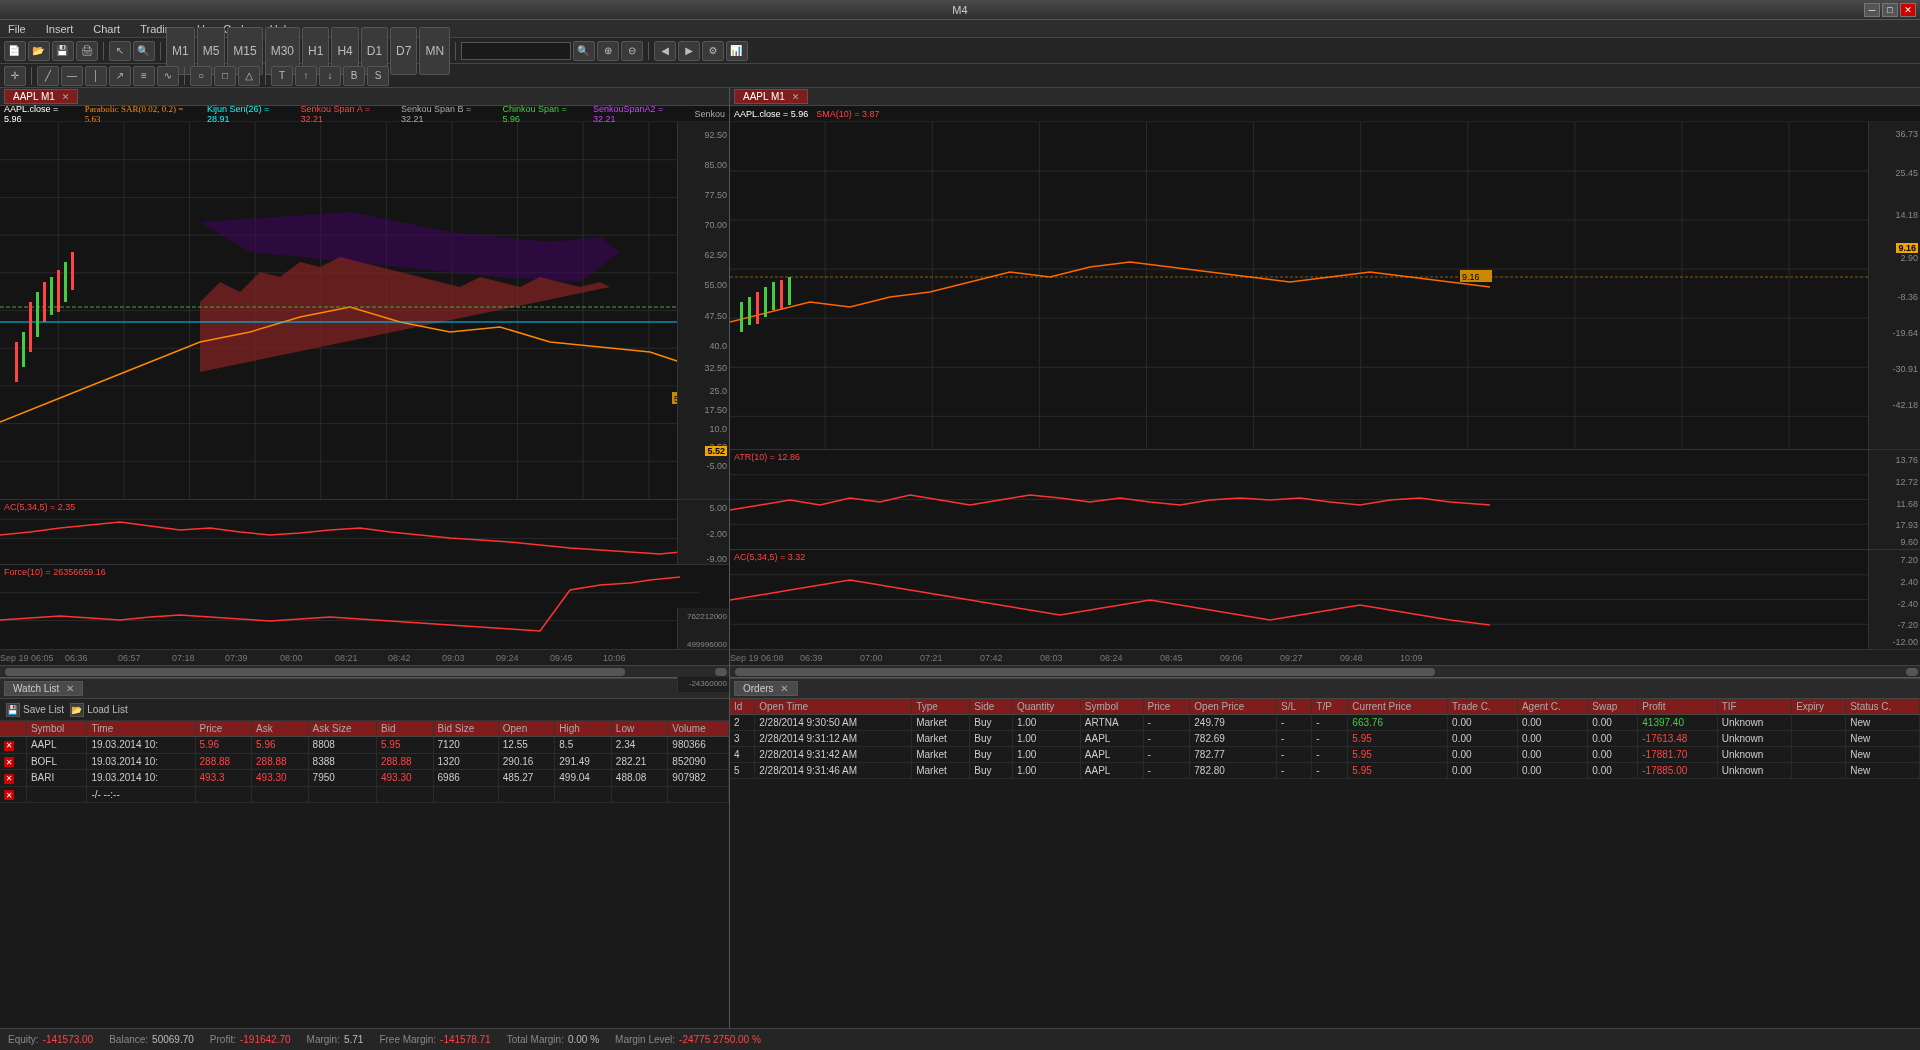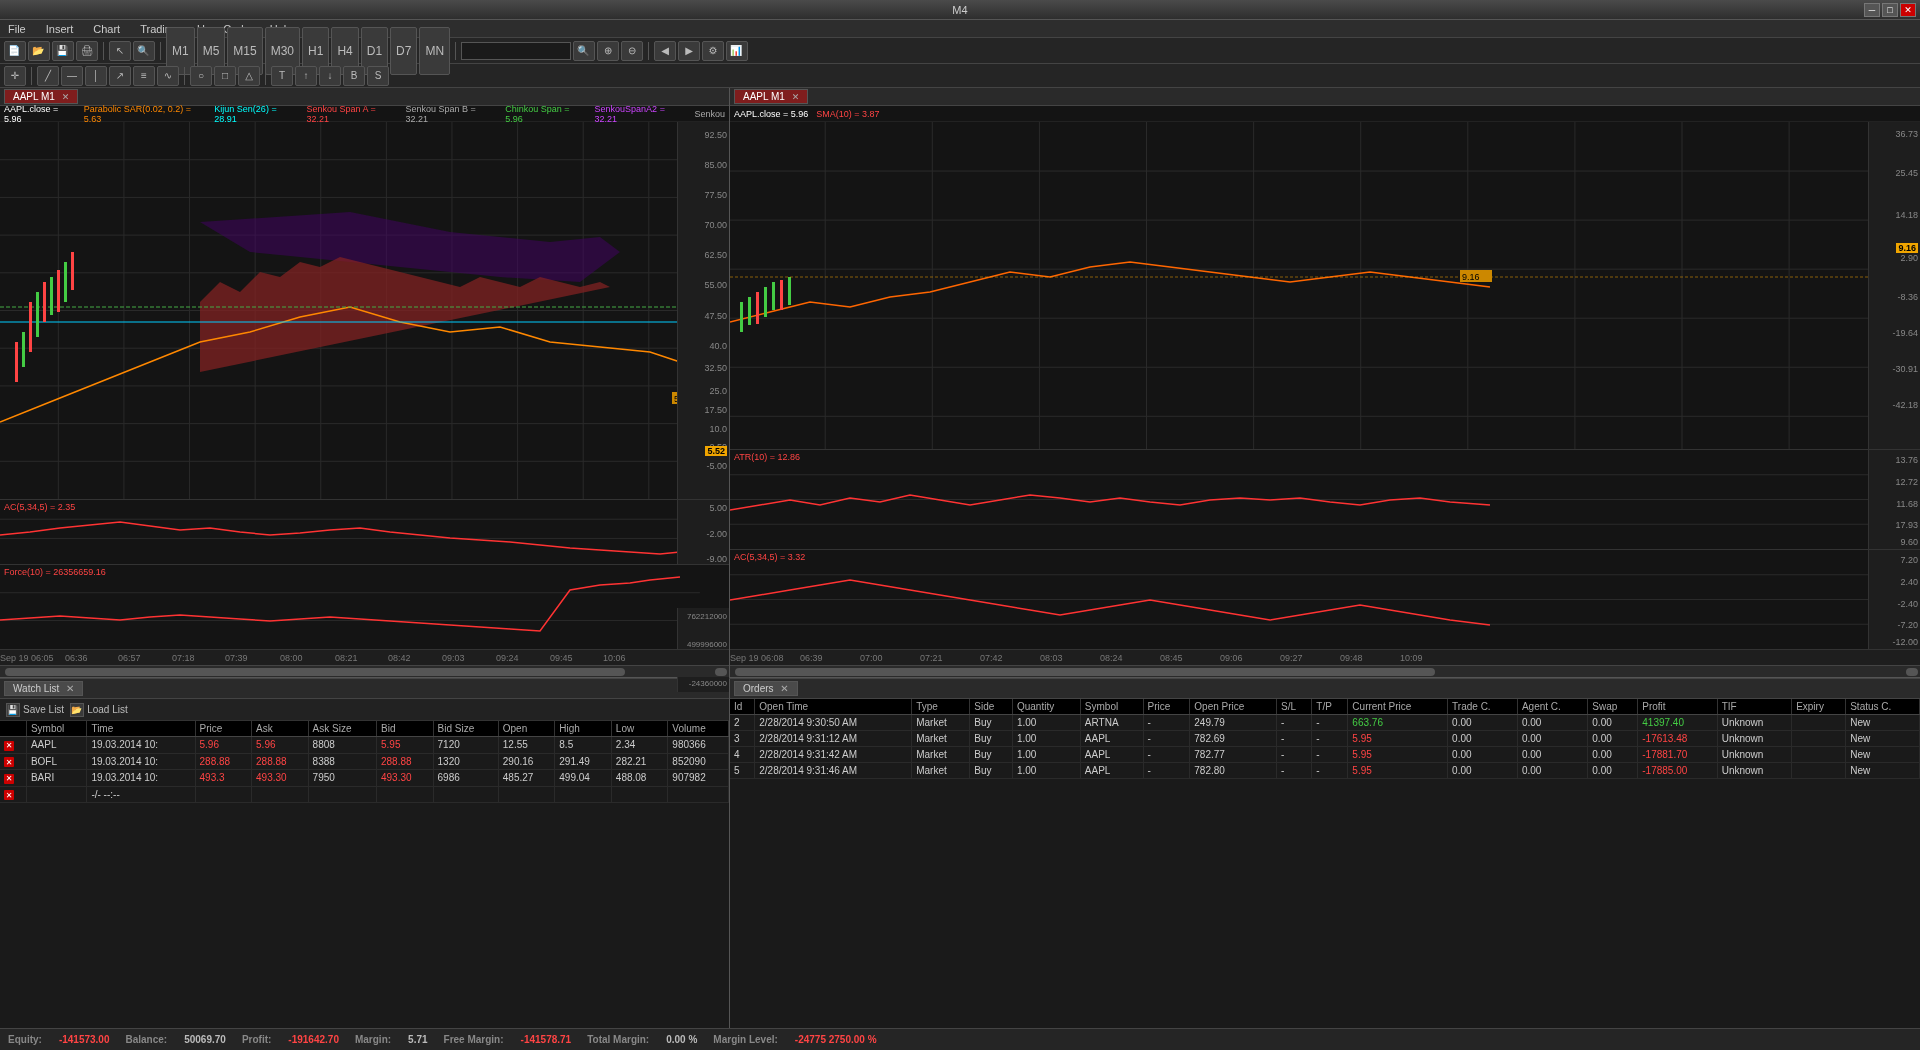--- a/index.html
+++ b/index.html
@@ -320,21 +320,21 @@
       font-size: 9px;
     }
 
     
     .data-table {
       width: 100%;
       border-collapse: collapse;
       font-size: 10px;
     }
     .data-table th {
-      background: #000000;
+      background: #7f1d1d;
       color: #aaa;
       padding: 2px 4px;
       text-align: left;
       border-bottom: 1px solid #444;
       border-right: 1px solid #333;
       font-weight: normal;
       white-space: nowrap;
     }
     .data-table td {
       padding: 2px 4px;
@@ -362,35 +362,35 @@
       height: 22px;
       background: #252525;
       border-top: 1px solid #444;
       display: flex;
       align-items: center;
       padding: 0 8px;
       gap: 16px;
       font-size: 10px;
       color: #bbb;
     }
-    .status-item { display: flex; gap: 17px; font-weight: bold; }
+    .status-item { display: flex; gap: 4px; }
     .status-label { color: #888; }
     .status-neg { color: #ff4444; }
 
     
     svg { display: block; }
 
     
     .grid-line {
       stroke: #2a2a2a;
       stroke-width: 1;
     }
 
     .info-text-cyan { color: #00ffff; }
-    .info-text-orange { color: #ff8800; }
+    .info-text-orange { color: #ff8800; font-family: Liberation Serif, serif; }
     .info-text-purple { color: #cc44ff; }
     .info-text-red { color: #ff4444; }
     .info-text-green { color: #44cc44; }
     .info-text-white { color: #ffffff; }
 
     .table-scroll {
       overflow-y: auto;
       flex: 1;
     }
   </style>

